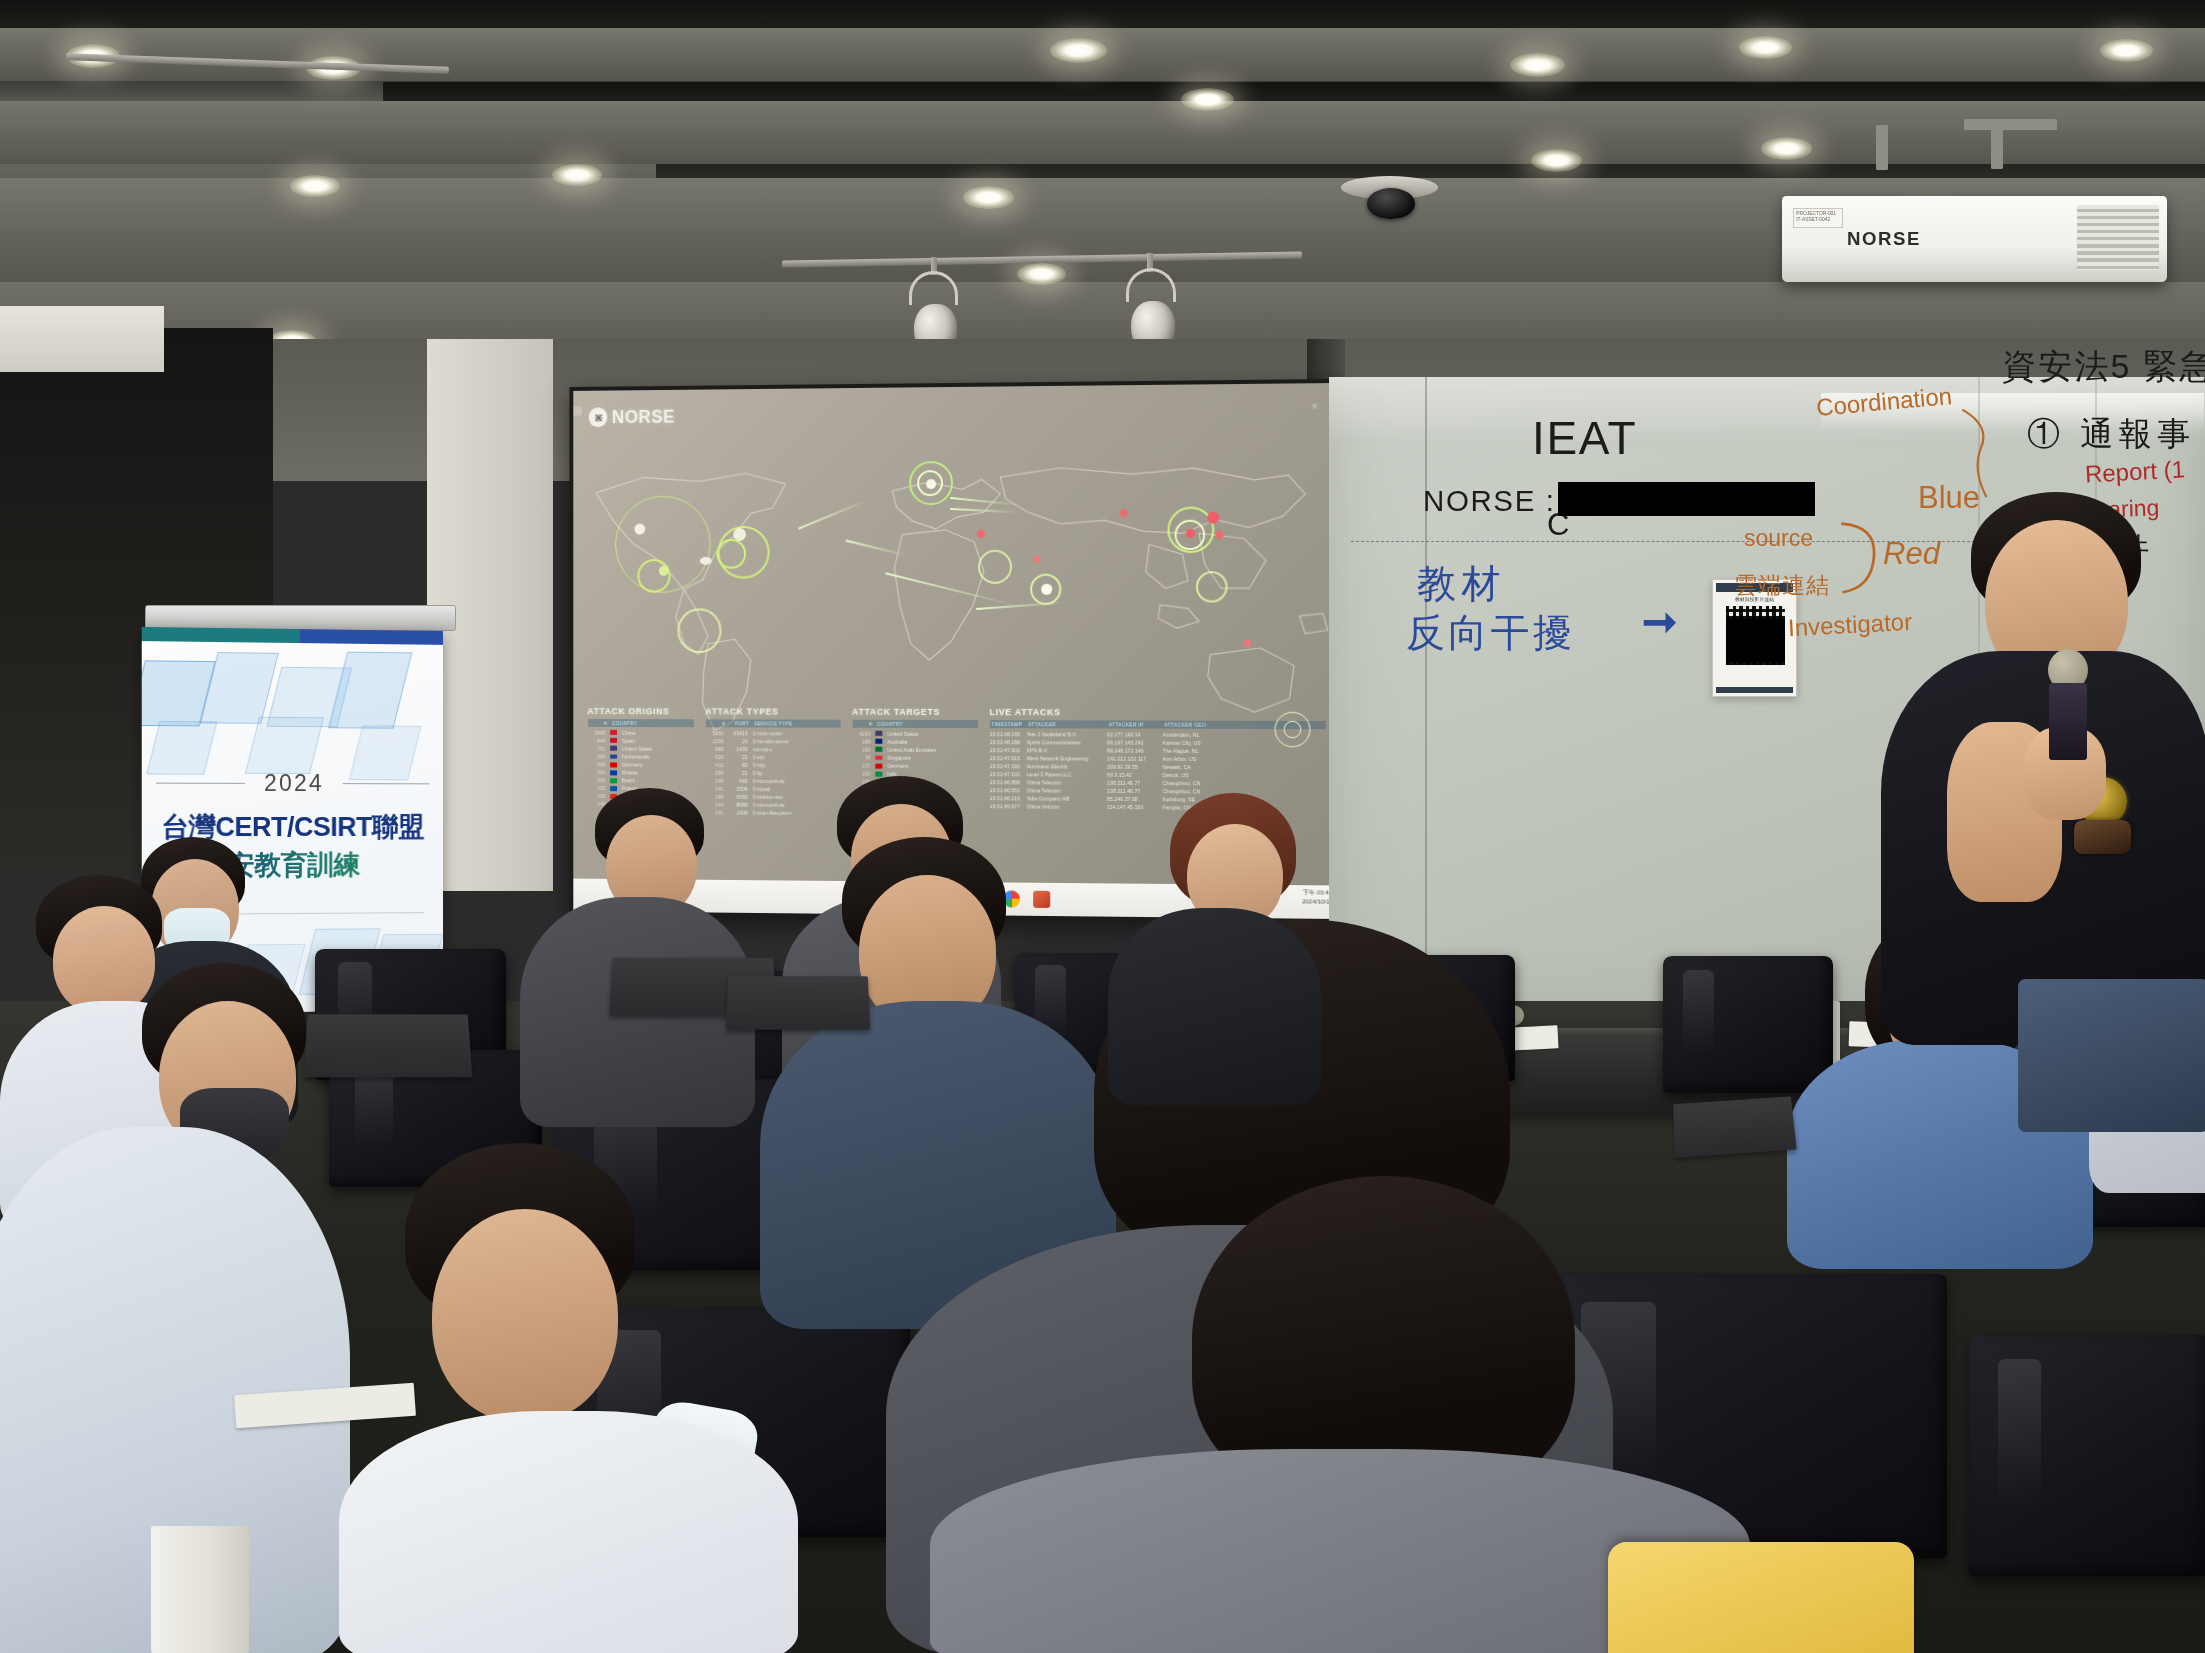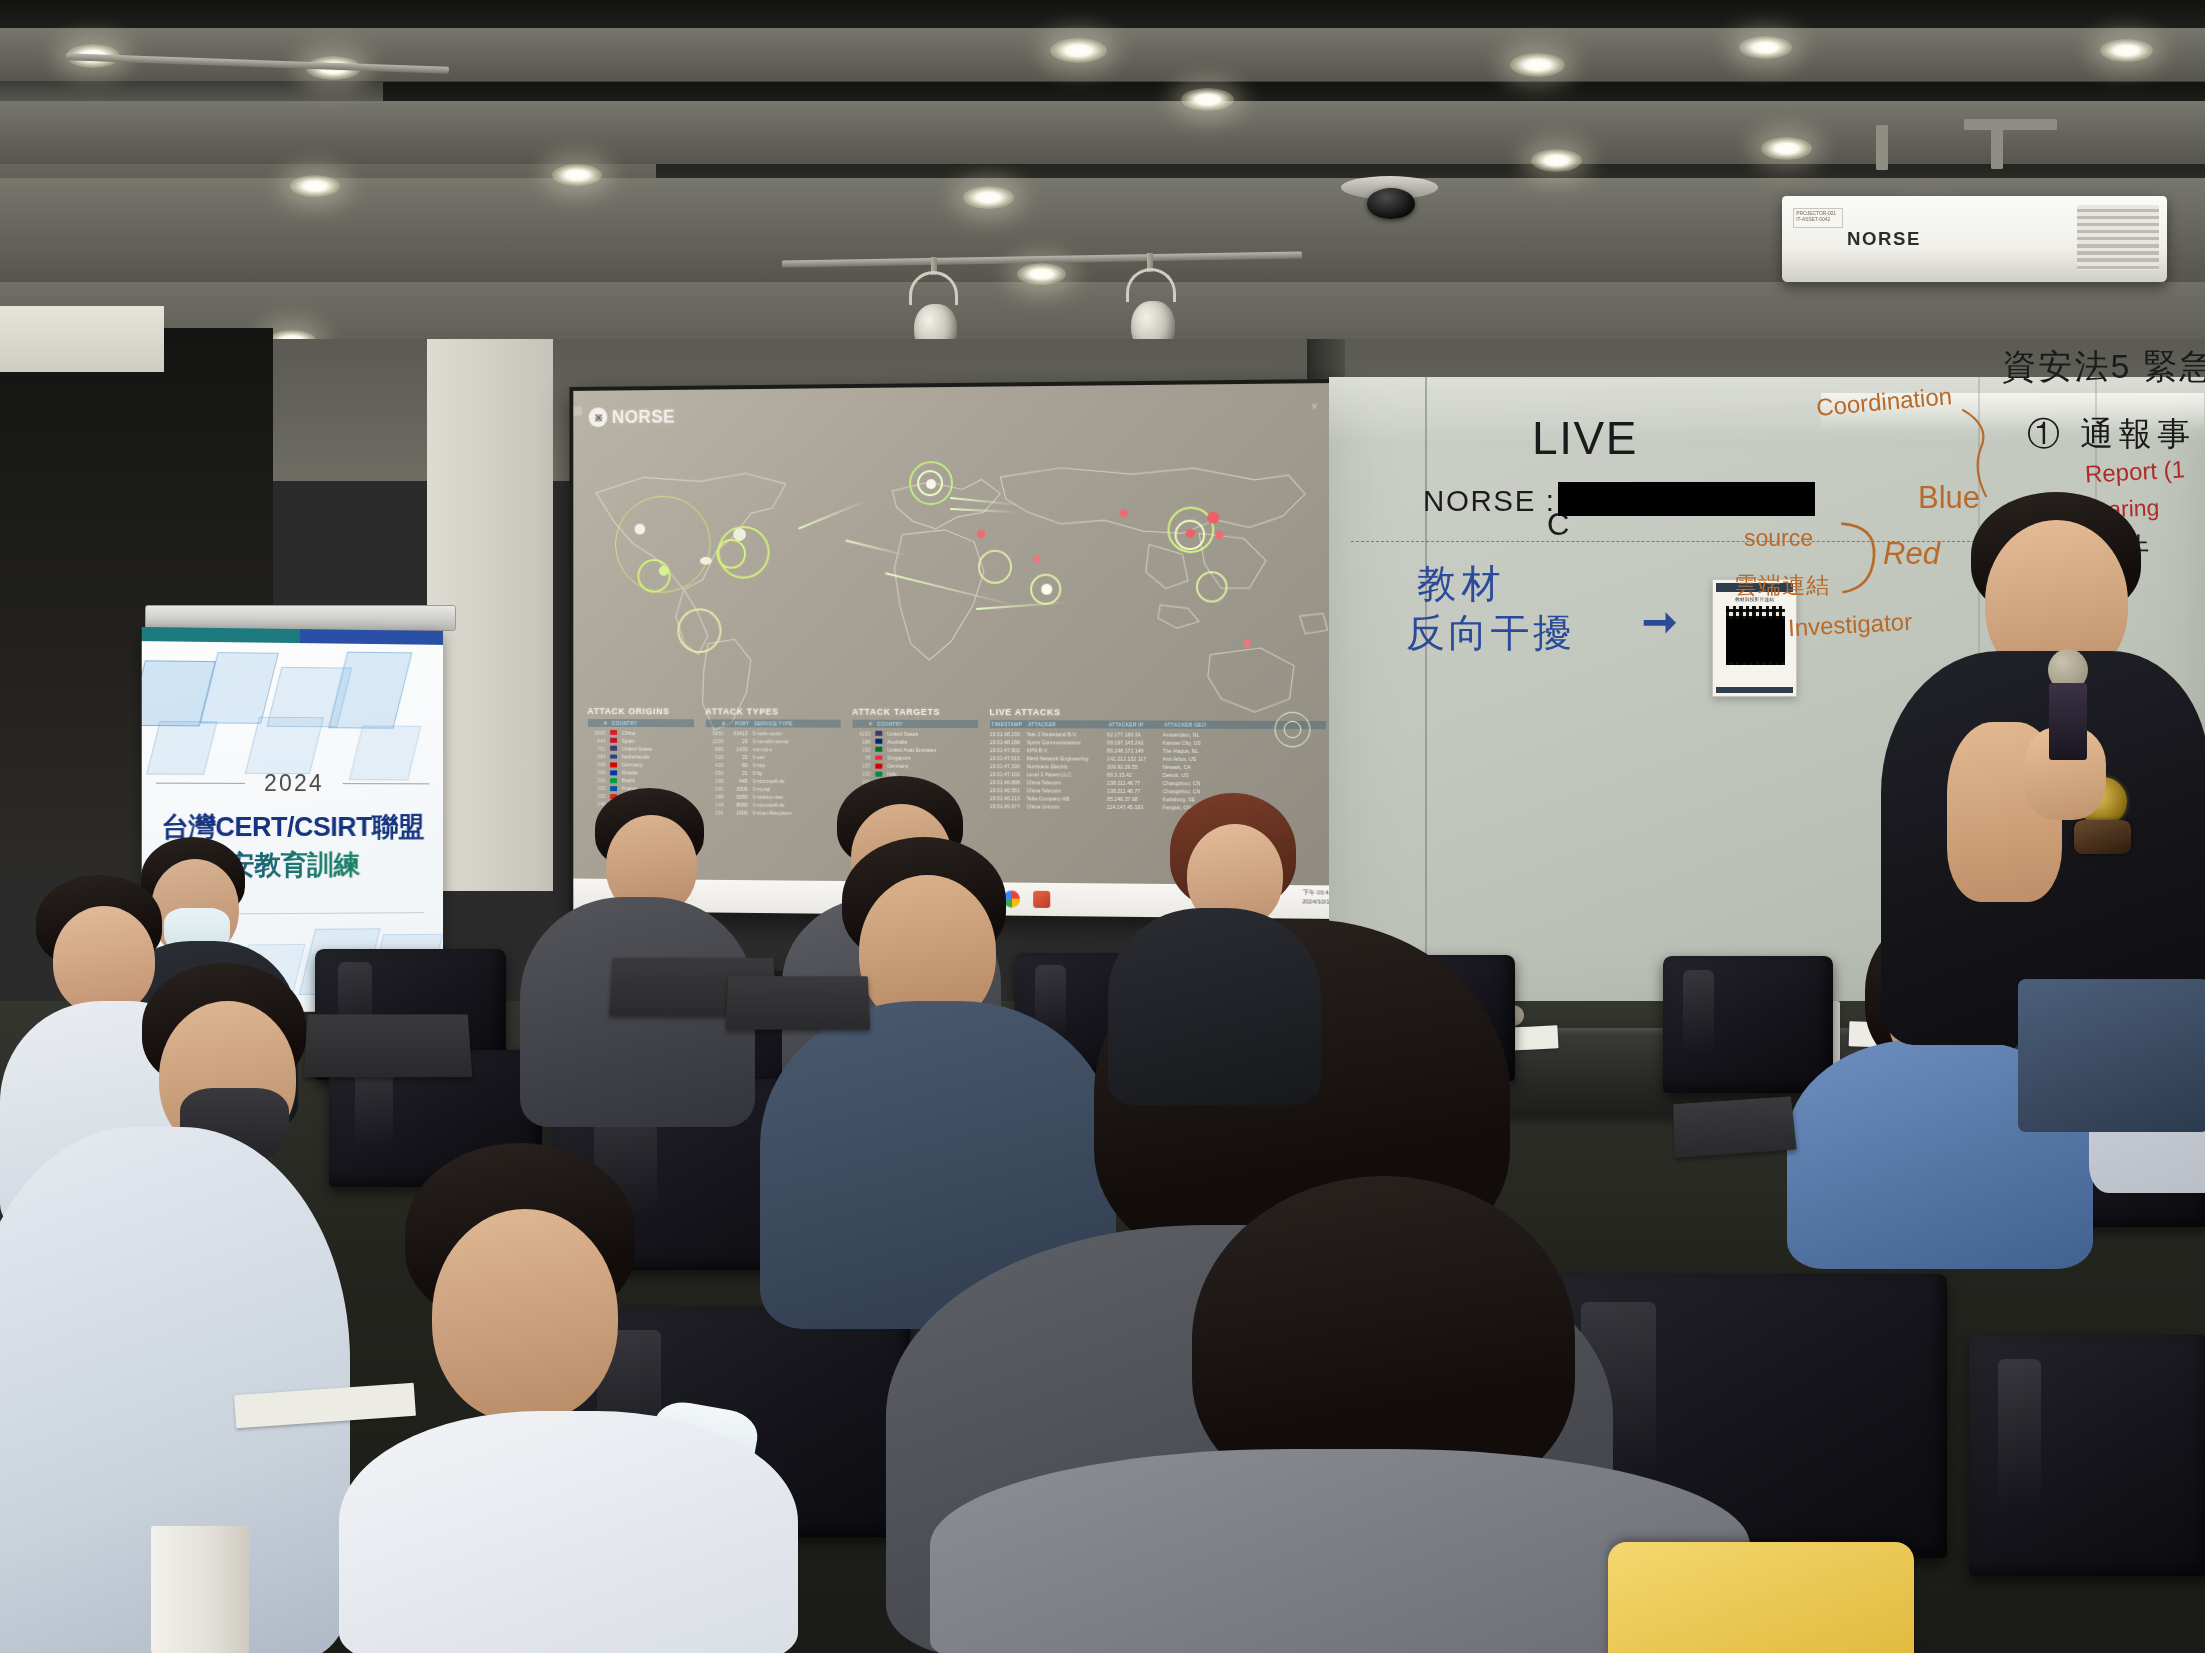--- a/index.html
+++ b/index.html
@@ -787,21 +787,21 @@
     </div>
   </div>
 
   <div class="whiteboard">
     <div class="wb-glare" style="left:0;top:0;width:100%;height:66px;opacity:.55;"></div>
     <div class="wb-glare" style="left:492px;top:16.4px;width:383px;height:38px;opacity:.8;"></div>
     <div class="wb-seam" style="left:96px;top:0;height:651px;"></div>
     <div class="wb-seam" style="left:649px;top:0;height:416px;opacity:.5;"></div>
     <div class="wb-seam" style="left:766px;top:0;height:651px;opacity:.5;"></div>
 
-    <div class="ink ink-black" style="left:203px;top:34px;font-size:46px;letter-spacing:1.6px;">LIVE</div>
+    <div class="ink ink-black" style="left:203px;top:34px;font-size:46px;letter-spacing:1.6px;">IEAT</div>
 
     <div class="ink ink-black" style="left:94px;top:107px;font-size:29.5px;letter-spacing:1.6px;">NORSE :</div>
     <div class="ink ink-black" style="left:218px;top:130px;font-size:31px;">C</div>
     <div class="redact" style="left:229px;top:105px;width:257px;height:34px;"></div>
 
     <div class="dashline" style="left:22px;top:164px;width:624px;"></div>
 
     <div class="ink ink-blue" style="left:88px;top:180px;font-size:39px;letter-spacing:5.5px;">教材</div>
     <div class="ink ink-blue" style="left:77px;top:229px;font-size:39px;letter-spacing:3.3px;">反向干擾</div>
     <div class="arrow-blue" style="left:313px;top:224px;">➞</div>

